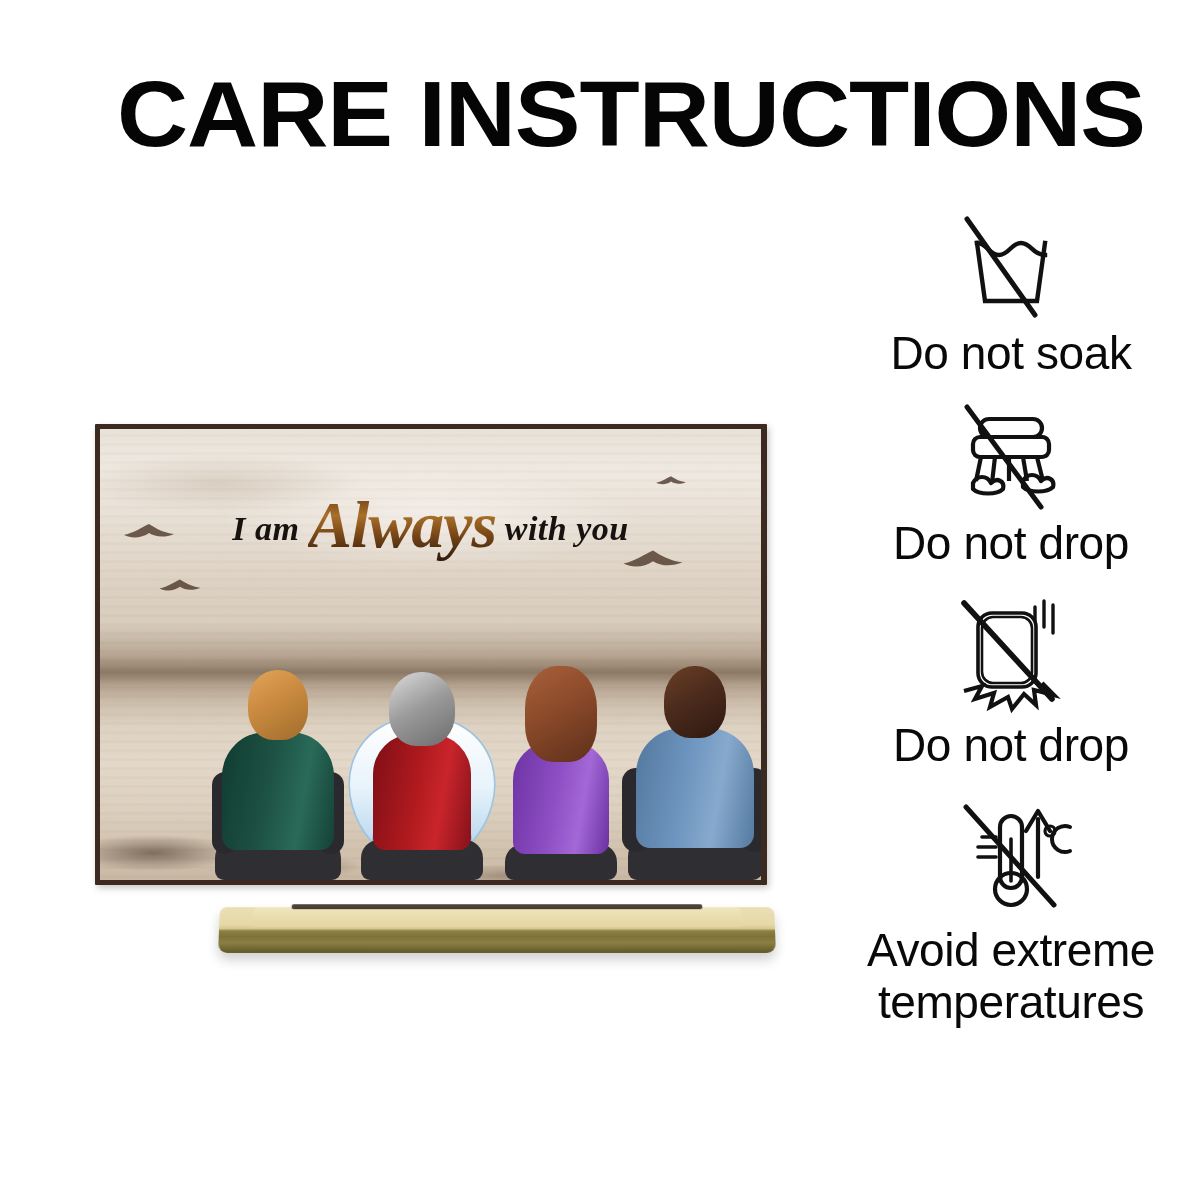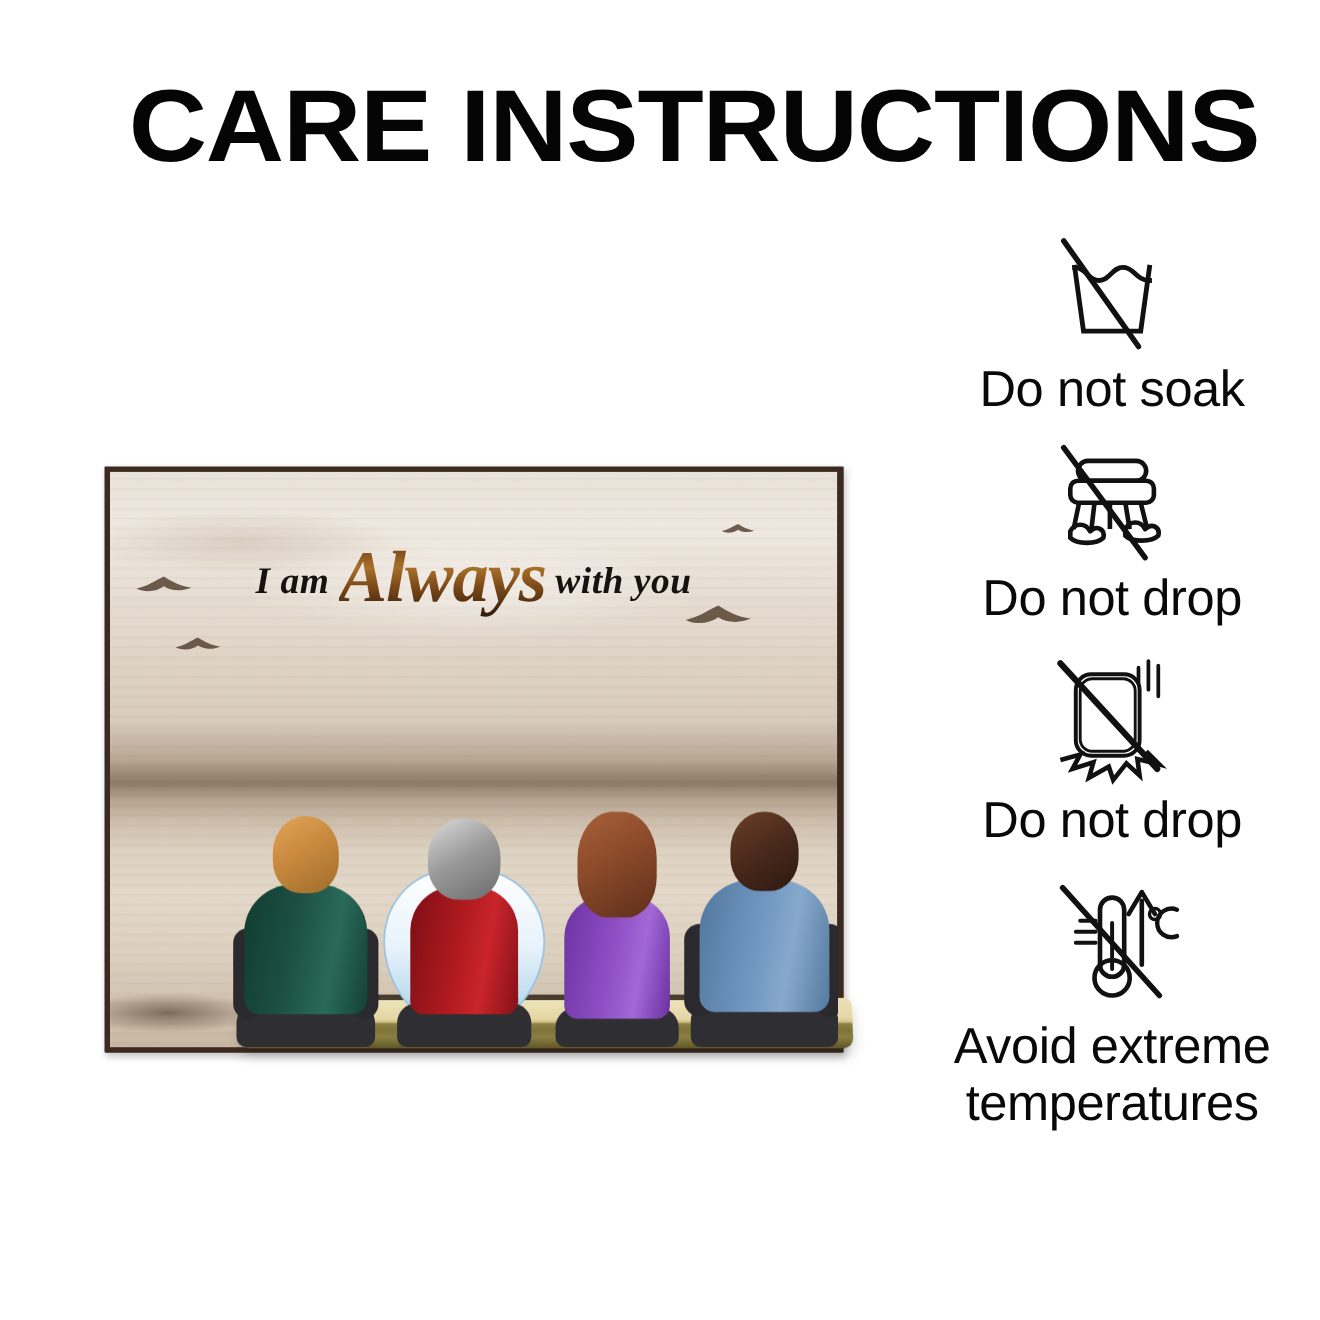--- a/index.html
+++ b/index.html
@@ -15,21 +15,21 @@
     font-family:"Liberation Sans",sans-serif;
     font-weight:700;font-size:93px;letter-spacing:-1px;color:#050505;
     transform:scaleX(1.06);transform-origin:50% 50%;
     line-height:1.0;white-space:nowrap;
   }
 
   
   .product{position:absolute;left:60px;top:424px;width:700px;height:560px;}
 
   .plaque{
-    position:absolute;left:4px;top:0;width:672px;height:533px;
+    position:absolute;left:4px;top:0;width:672px;height:461px;
     background:#3c2a20;
     padding:5px 6px 5px 5px;box-sizing:border-box;
     box-shadow:2px 3px 7px rgba(0,0,0,.22);
     border-radius:1px;
   }
   .plaque-inner{
     position:relative;width:100%;height:100%;overflow:hidden;
     background:
       
       radial-gradient(ellipse 120px 26px at 8% 94%, rgba(60,40,28,.55), transparent 70%),

